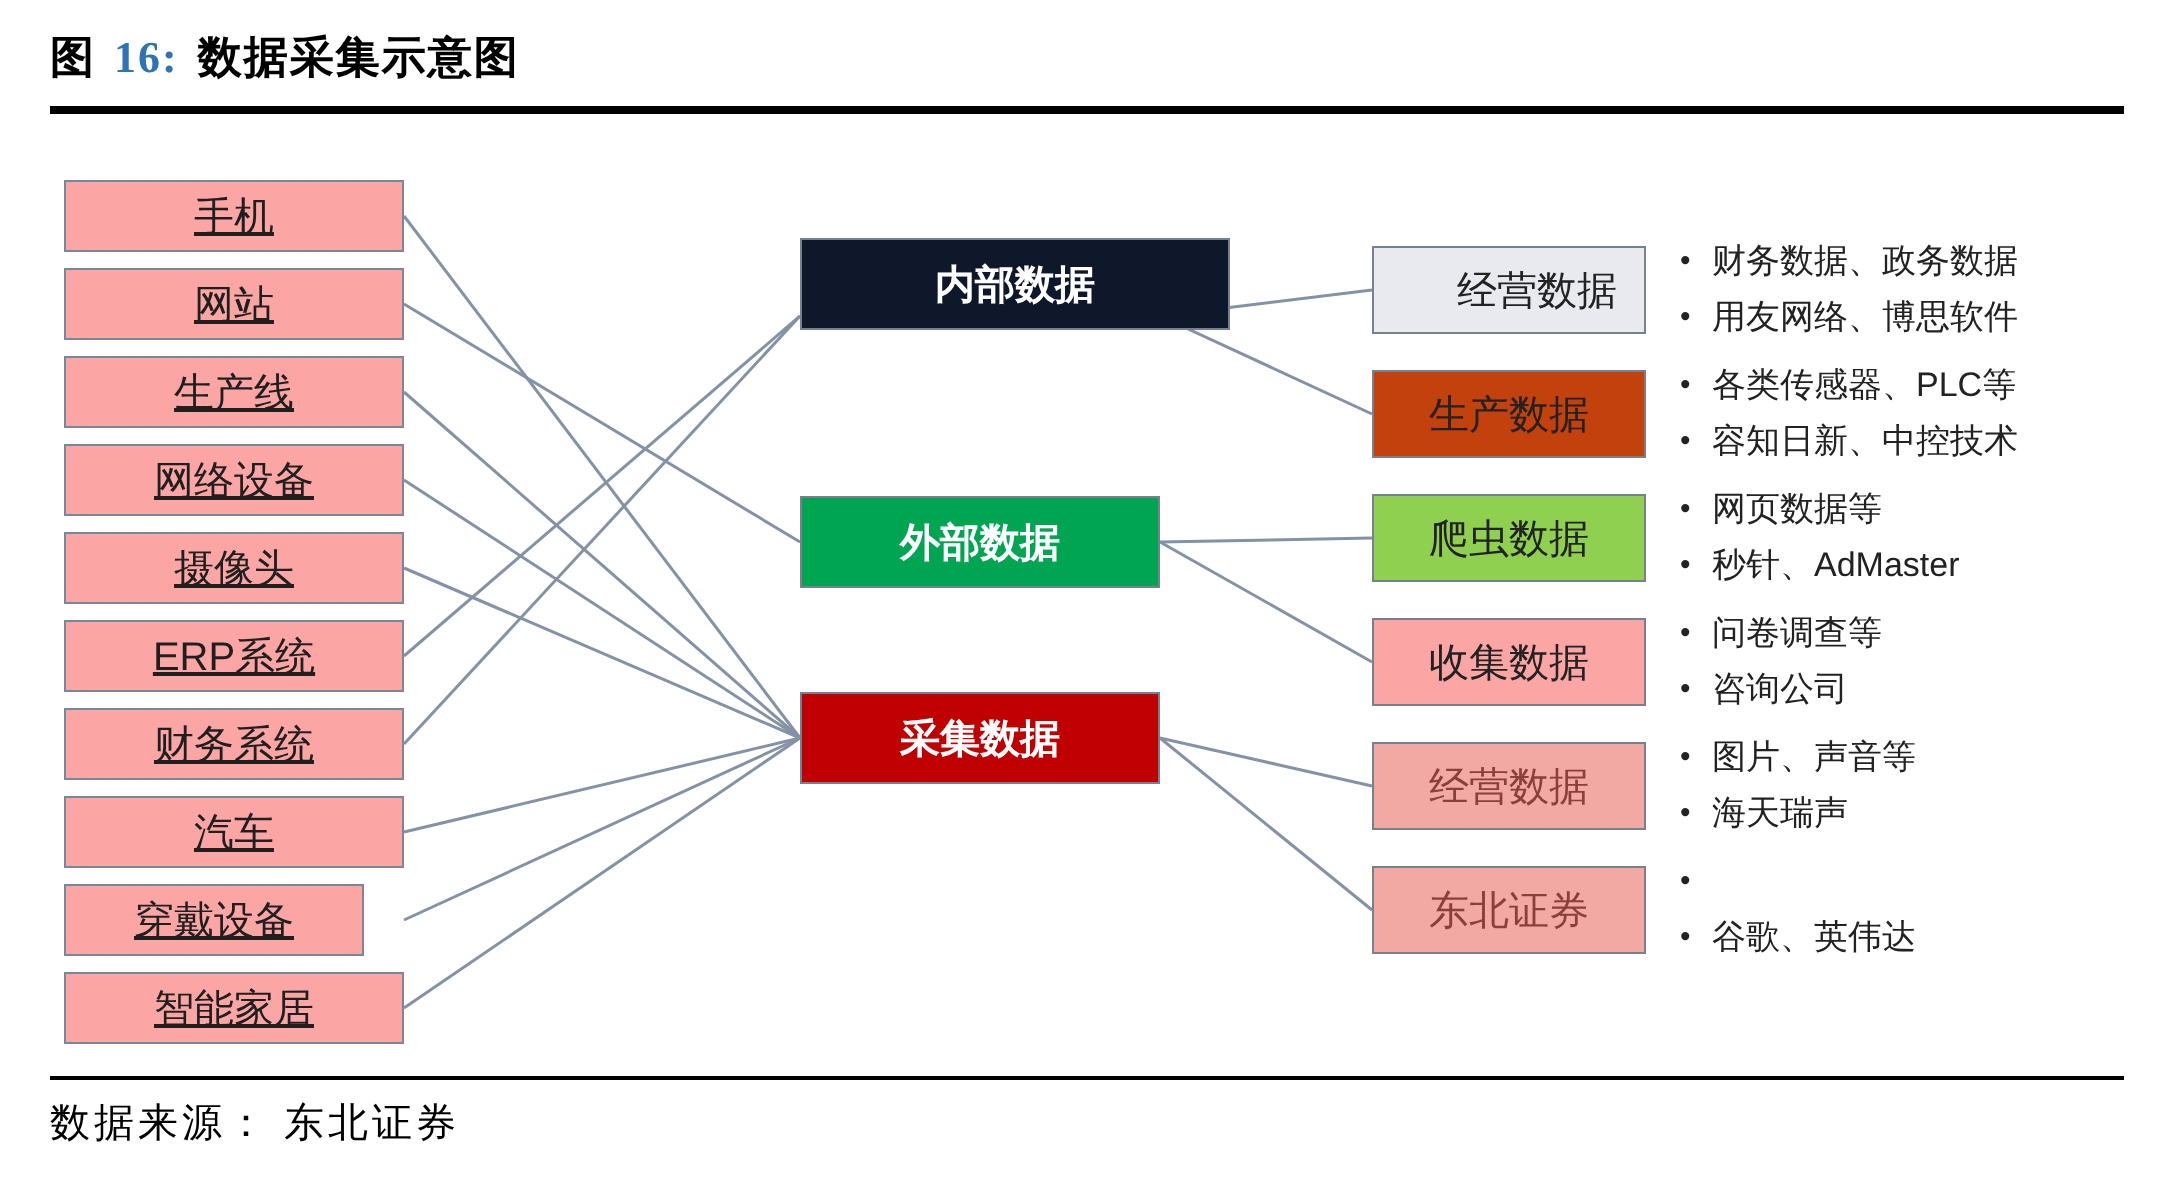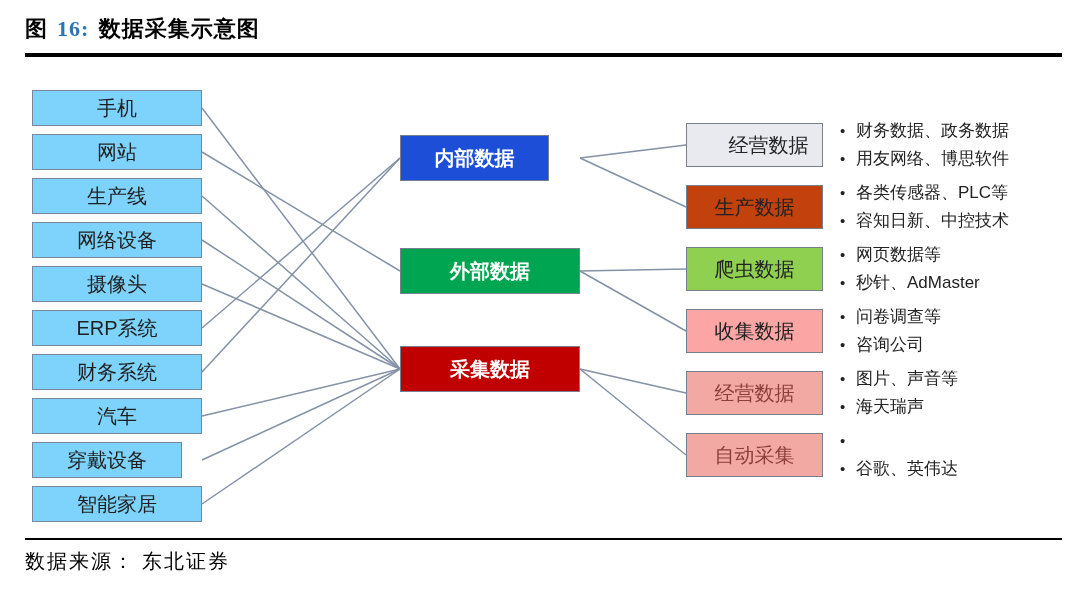--- a/index.html
+++ b/index.html
@@ -20,21 +20,21 @@
     font-family:"Liberation Serif","DejaVu Serif",serif;
     font-size:20px;color:#000;letter-spacing:2px;
   }
   #diagram{position:absolute;left:0;top:0;width:1080px;height:592px;}
   #wires{position:absolute;left:0;top:0;}
   .node{
     position:absolute;display:flex;align-items:center;justify-content:center;
     box-sizing:border-box;white-space:nowrap;
   }
   .node.left{
-    background:#7dd3fc;border:1.6px solid #7A8699;color:#1f1f1f;font-size:20px;
+    background:#fca5a5;border:1.6px solid #7A8699;color:#1f1f1f;font-size:20px;text-decoration:underline;
   }
   .node.mid{
     border:1.6px solid #76808F;color:#fff;font-weight:bold;font-size:20px;
   }
   .node.right{
     border:1.6px solid #76808F;font-size:20px;
   }
   .bullet-group{position:absolute;width:240px;}
   .bullet-line{
     display:flex;align-items:center;height:28px;font-size:17px;color:#222;
@@ -73,21 +73,21 @@
     <div class="node left" style="left: 32px; top: 90px; width: 170px; height: 36px;">手机</div>
     <div class="node left" style="left: 32px; top: 134px; width: 170px; height: 36px;">网站</div>
     <div class="node left" style="left: 32px; top: 178px; width: 170px; height: 36px;">生产线</div>
     <div class="node left" style="left: 32px; top: 222px; width: 170px; height: 36px;">网络设备</div>
     <div class="node left" style="left: 32px; top: 266px; width: 170px; height: 36px;">摄像头</div>
     <div class="node left" style="left: 32px; top: 310px; width: 170px; height: 36px;">ERP系统</div>
     <div class="node left" style="left: 32px; top: 354px; width: 170px; height: 36px;">财务系统</div>
     <div class="node left" style="left: 32px; top: 398px; width: 170px; height: 36px;">汽车</div>
     <div class="node left" style="left: 32px; top: 442px; width: 150px; height: 36px;">穿戴设备</div>
     <div class="node left" style="left: 32px; top: 486px; width: 170px; height: 36px;">智能家居</div>
-    <div class="node mid" style="left: 400px; top: 135px; width: 149px; height: 46px; background: #1d4ed8; color: rgb(255, 255, 255);">内部数据</div>
+    <div class="node mid" style="left: 400px; top: 119px; width: 215px; height: 46px; background: #0f172a; color: rgb(255, 255, 255);">内部数据</div>
     <div class="node mid" style="left: 400px; top: 248px; width: 180px; height: 46px; background: rgb(0, 165, 81); color: rgb(255, 255, 255);">外部数据</div>
     <div class="node mid" style="left: 400px; top: 346px; width: 180px; height: 46px; background: rgb(192, 0, 0); color: rgb(255, 255, 255);">采集数据</div>
     <div class="node right" style="left: 686px; top: 123px; width: 137px; height: 44px; background: rgb(232, 234, 239); color: rgb(34, 34, 34); padding-left: 28px;">经营数据</div>
     <div class="bullet-group" style="left: 840px; top: 116px;">
       <div class="bullet-line">
         <span class="dot">•</span>
         <span>财务数据、政务数据</span>
       </div>
       <div class="bullet-line">
         <span class="dot">•</span>
@@ -131,21 +131,21 @@
     <div class="bullet-group" style="left: 840px; top: 364px;">
       <div class="bullet-line">
         <span class="dot">•</span>
         <span>图片、声音等</span>
       </div>
       <div class="bullet-line">
         <span class="dot">•</span>
         <span>海天瑞声</span>
       </div>
     </div>
-    <div class="node right" style="left: 686px; top: 433px; width: 137px; height: 44px; background: rgb(242, 168, 163); color: rgb(139, 62, 58);">自动采集</div>
+    <div class="node right" style="left: 686px; top: 433px; width: 137px; height: 44px; background: rgb(242, 168, 163); color: rgb(139, 62, 58);">东北证券</div>
     <div class="bullet-group" style="left: 840px; top: 426px;">
       <div class="bullet-line">
         <span class="dot">•</span>
       </div>
       <div class="bullet-line">
         <span class="dot">•</span>
         <span>谷歌、英伟达</span>
       </div>
     </div>
   </div>

